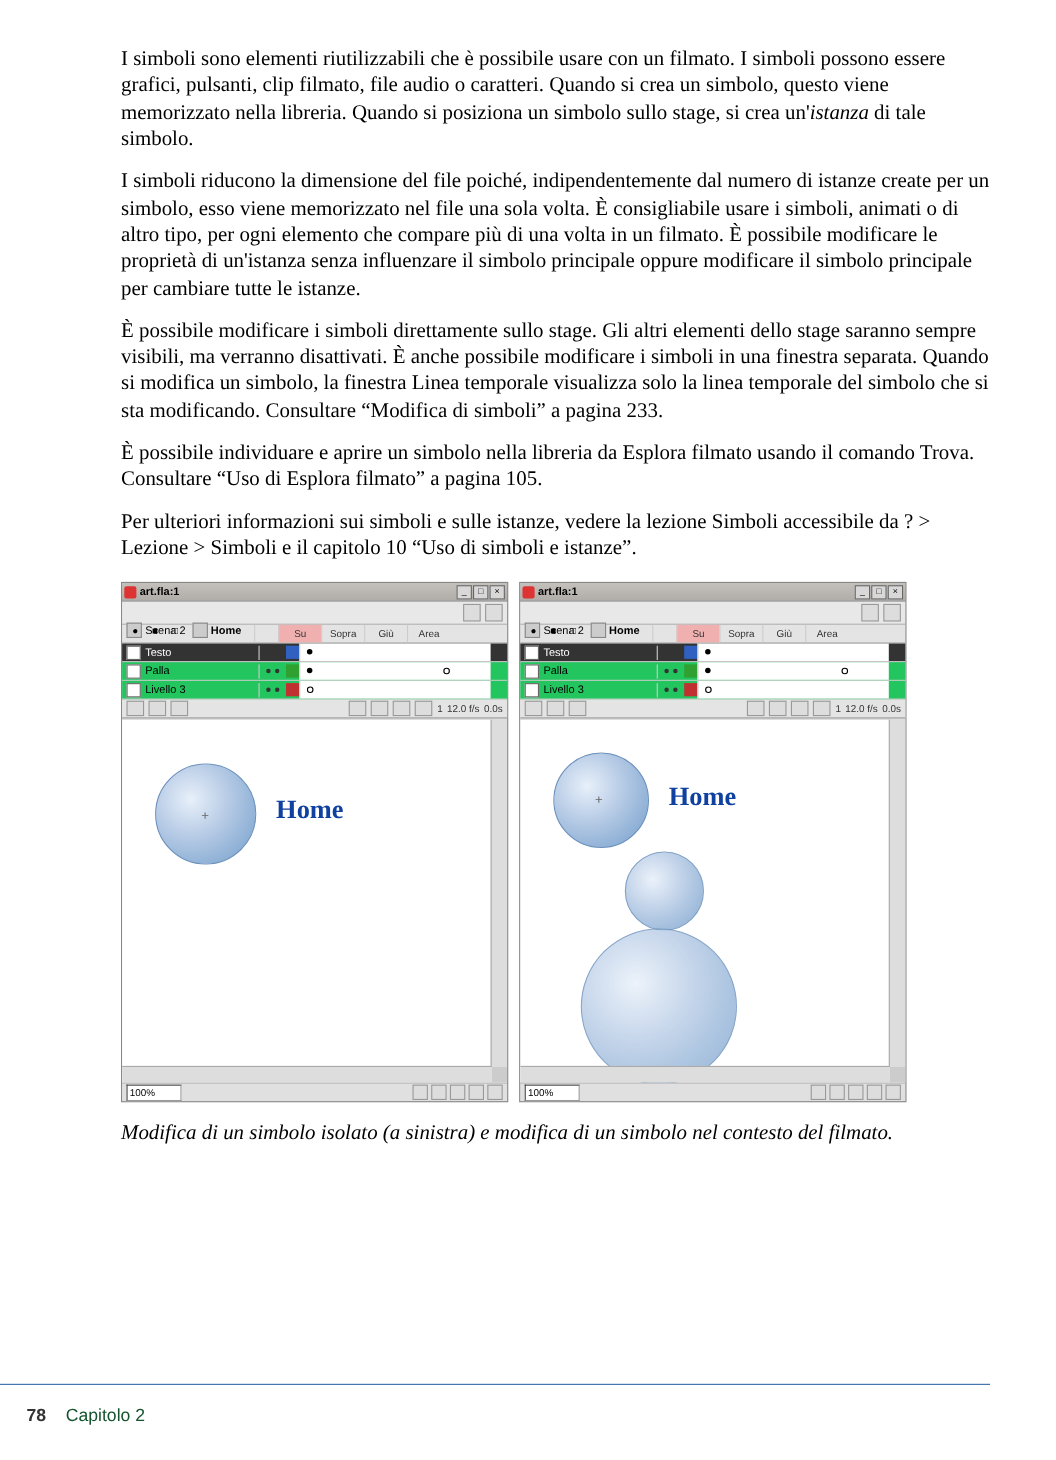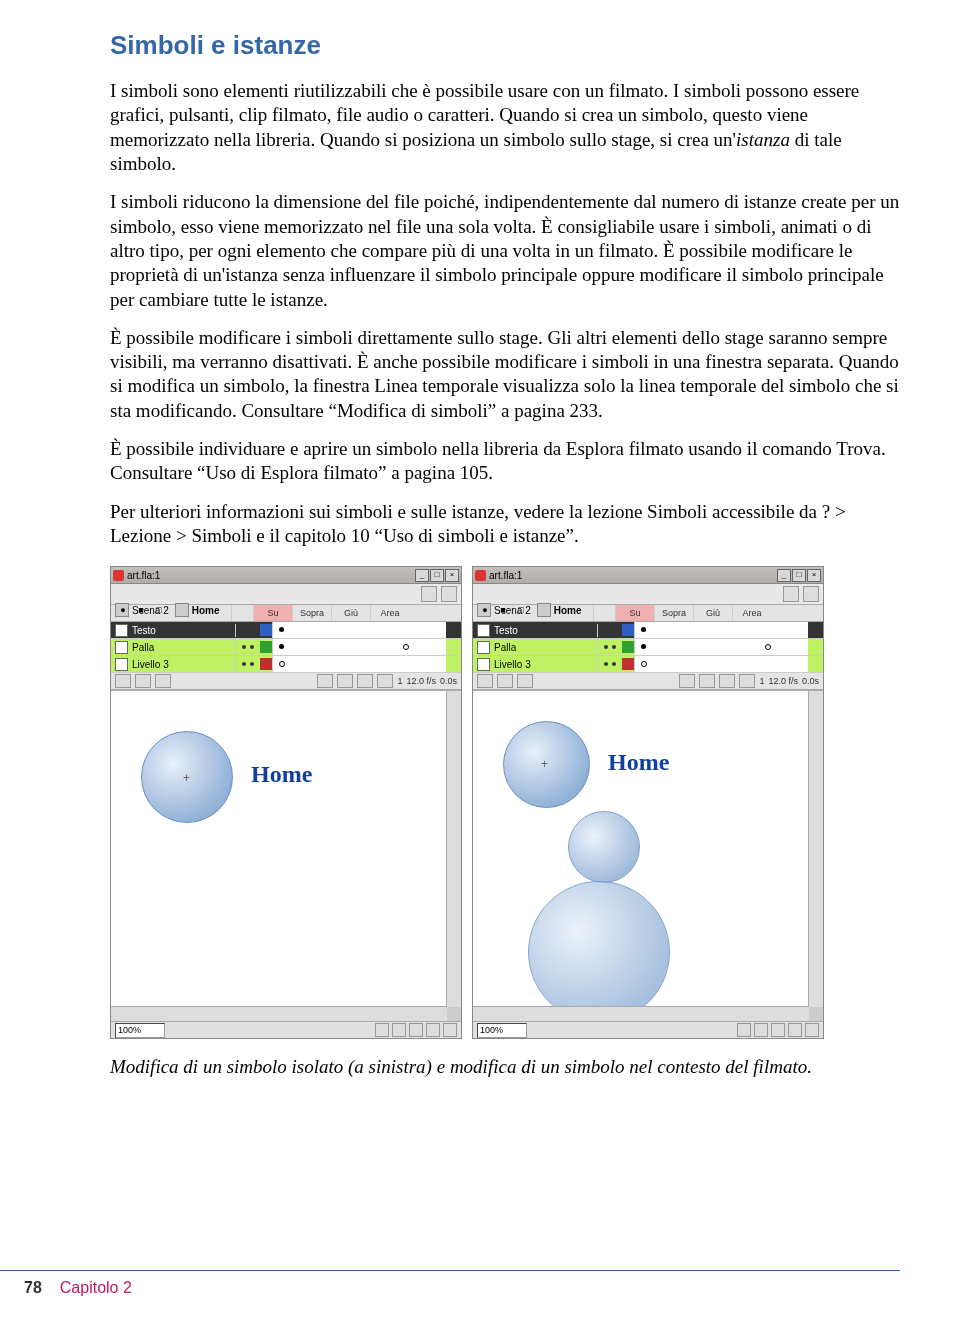--- a/index.html
+++ b/index.html
@@ -49,21 +49,21 @@
     height: 16px;
     background: linear-gradient(#c4c0bc, #b0aca8);
     border-bottom: 1px solid #888;
     padding: 0 2px;
   }
   .titlebar-left { display: flex; align-items: center; gap: 3px; }
   .flash-icon {
     width: 11px; height: 11px; background: #d33; border-radius: 2px;
     display: inline-block;
   }
-  .titlebar-title { font-weight: normal; font-size: 10px; }
+  .titlebar-title { font-weight: bold; font-size: 10px; }
   .win-btns { display: flex; gap: 1px; }
   .win-btn {
     width: 12px; height: 11px; background: #d8d8d8; border: 1px solid #666;
     font-size: 8px; line-height: 9px; text-align: center;
   }
   .breadcrumb {
     display: flex; align-items: center; justify-content: space-between;
     height: 20px; background: #e8e8e8; border-bottom: 1px solid #aaa;
     padding: 0 4px;
   }
@@ -80,21 +80,21 @@
   .fh-dot { width: 16px; height: 12px; font-size: 9px; text-align: center; }
   .fh-labels { display: flex; align-items: center; font-size: 9px; color: #333; margin-left: 21px; }
   .fh-cell { width: 38px; text-align: center; border-left: 1px solid #ccc; height: 16px; line-height: 16px; }
   .fh-cell.su { background: #f0b0b0; }
   .fh-end { flex: 1; }
   .layers {
     background: #e8e8e8;
   }
   .layer-row {
     display: flex; align-items: center; height: 16px; border-bottom: 1px solid #ccc;
-    background: #bef264;
+    background: #22c55e;
   }
   .layer-row.selected { background: #333; color: #fff; }
   .layer-name {
     width: 120px; display: flex; align-items: center; gap: 4px; padding-left: 4px;
     border-right: 1px solid #ccc; font-size: 10px;
   }
   .layer-icon { width: 11px; height: 11px; background: #fff; border: 1px solid #666; display: inline-block; }
   .layer-dots { display:flex; gap:4px; padding:0 6px; }
   .layer-dot { width:4px; height:4px; background:#333; border-radius:50%; }
   .layer-color { width: 12px; height: 12px; }
@@ -142,34 +142,33 @@
     font-size: 19px;
     line-height: 1.3;
     margin-top: 6px;
   }
   .footer {
     position: absolute;
     bottom: 30px;
     left: 0;
     right: 60px;
     border-top: 1px solid #3467a8;
-    padding-top: 8px;
+    padding-top: 20px;
     display: flex;
     align-items: center;
     gap: 18px;
     font-family: Arial, sans-serif;
   }
   .page-num { font-size: 16px; font-weight: bold; color: #333; margin-left: 24px; }
-  .chapter { font-size: 16px; color: #be185d; }
+  .chapter { font-size: 16px; color: #14532d; }
 </style>
 </head>
 <body>
 
 <div class="page">
-  <h1>Simboli e istanze</h1>
 
   <p>
     <span>I simboli sono elementi riutilizzabili che è possibile usare con un filmato. I simboli possono essere grafici, pulsanti, clip filmato, file audio o caratteri. Quando si crea un simbolo, questo viene memorizzato nella libreria. Quando si posiziona un simbolo sullo stage, si crea un'</span><em>istanza</em><span> di tale simbolo.</span>
   </p>
 
   <p>I simboli riducono la dimensione del file poiché, indipendentemente dal numero di istanze create per un simbolo, esso viene memorizzato nel file una sola volta. È consigliabile usare i simboli, animati o di altro tipo, per ogni elemento che compare più di una volta in un filmato. È possibile modificare le proprietà di un'istanza senza influenzare il simbolo principale oppure modificare il simbolo principale per cambiare tutte le istanze.</p>
   <p>È possibile modificare i simboli direttamente sullo stage. Gli altri elementi dello stage saranno sempre visibili, ma verranno disattivati. È anche possibile modificare i simboli in una finestra separata. Quando si modifica un simbolo, la finestra Linea temporale visualizza solo la linea temporale del simbolo che si sta modificando. Consultare “Modifica di simboli” a pagina 233.</p>
   <p>È possibile individuare e aprire un simbolo nella libreria da Esplora filmato usando il comando Trova. Consultare “Uso di Esplora filmato” a pagina 105.</p>
   <p>Per ulteriori informazioni sui simboli e sulle istanze, vedere la lezione Simboli accessibile da ? &gt; Lezione &gt; Simboli e il capitolo 10 “Uso di simboli e istanze”.</p>
 

